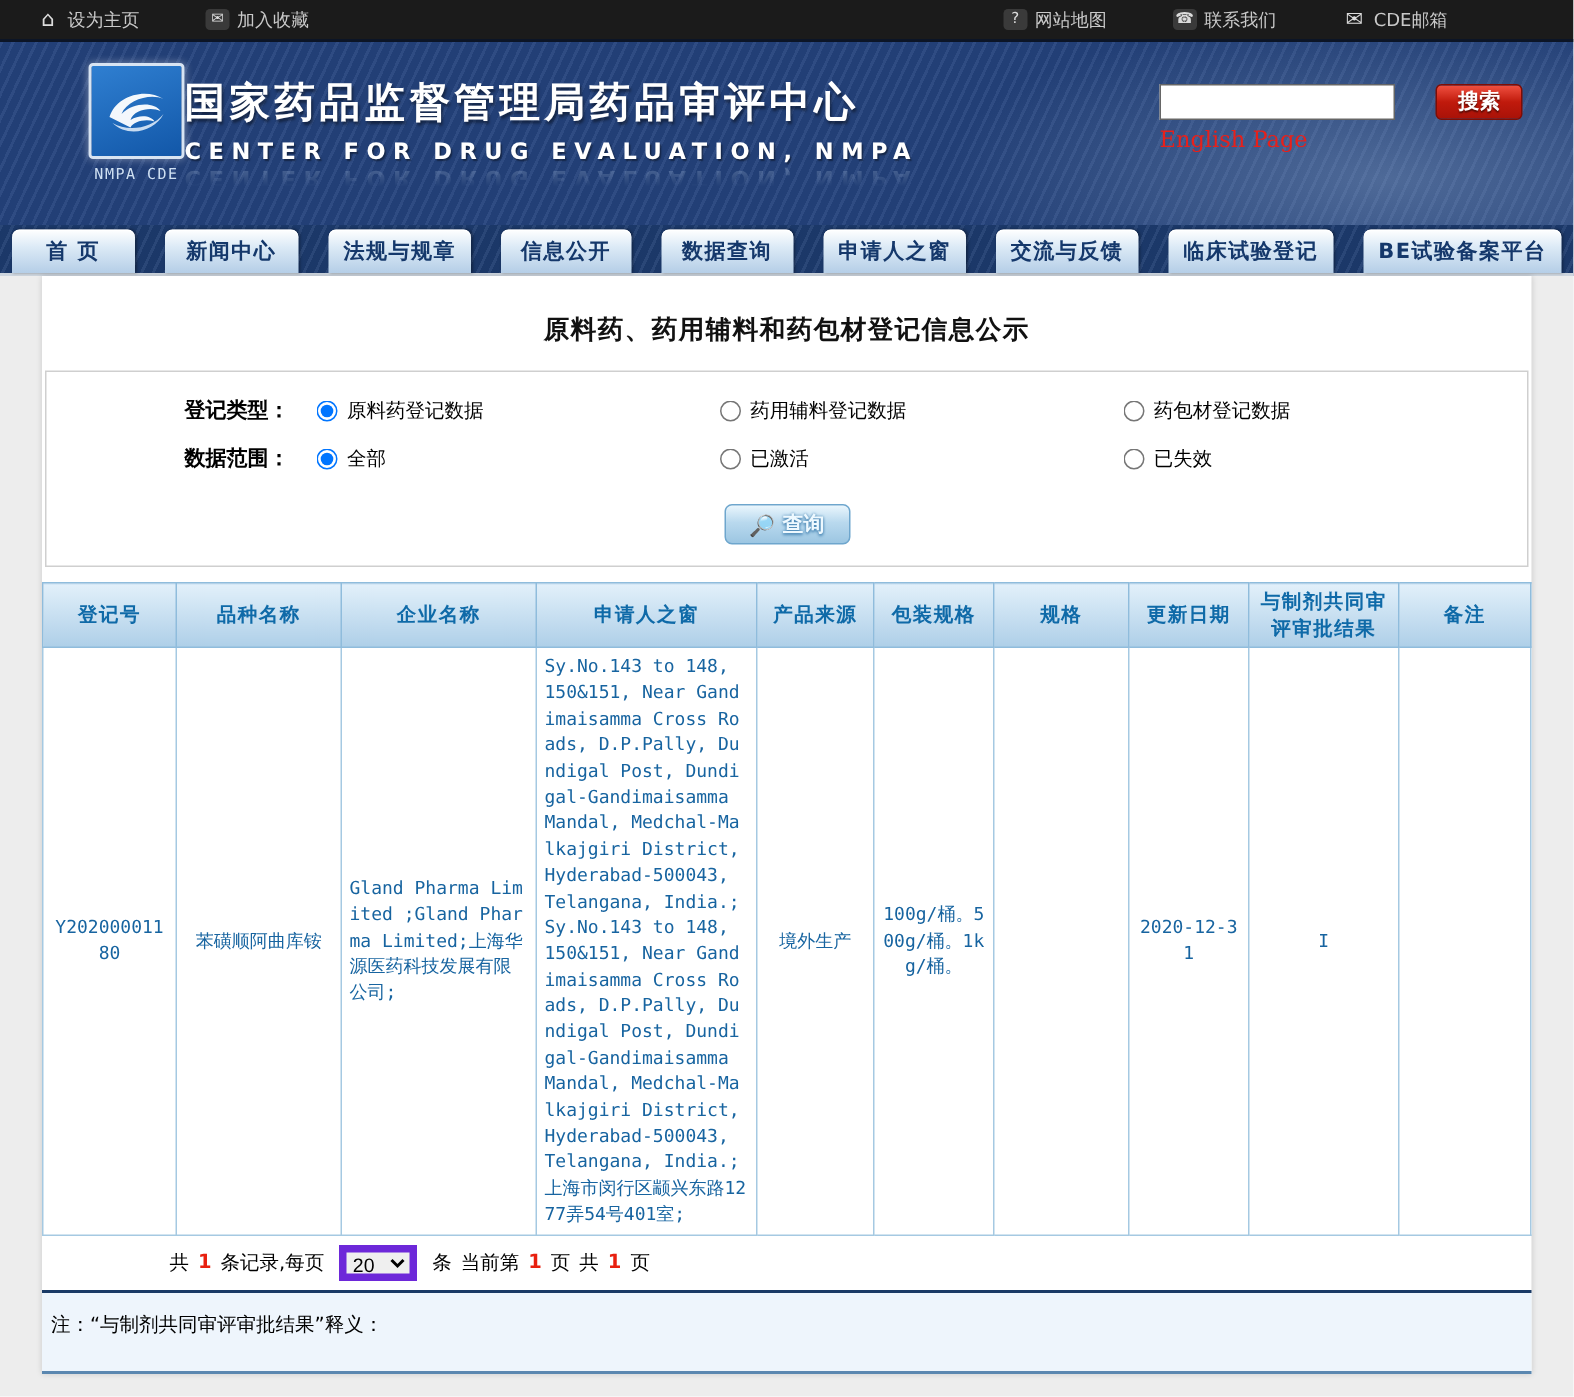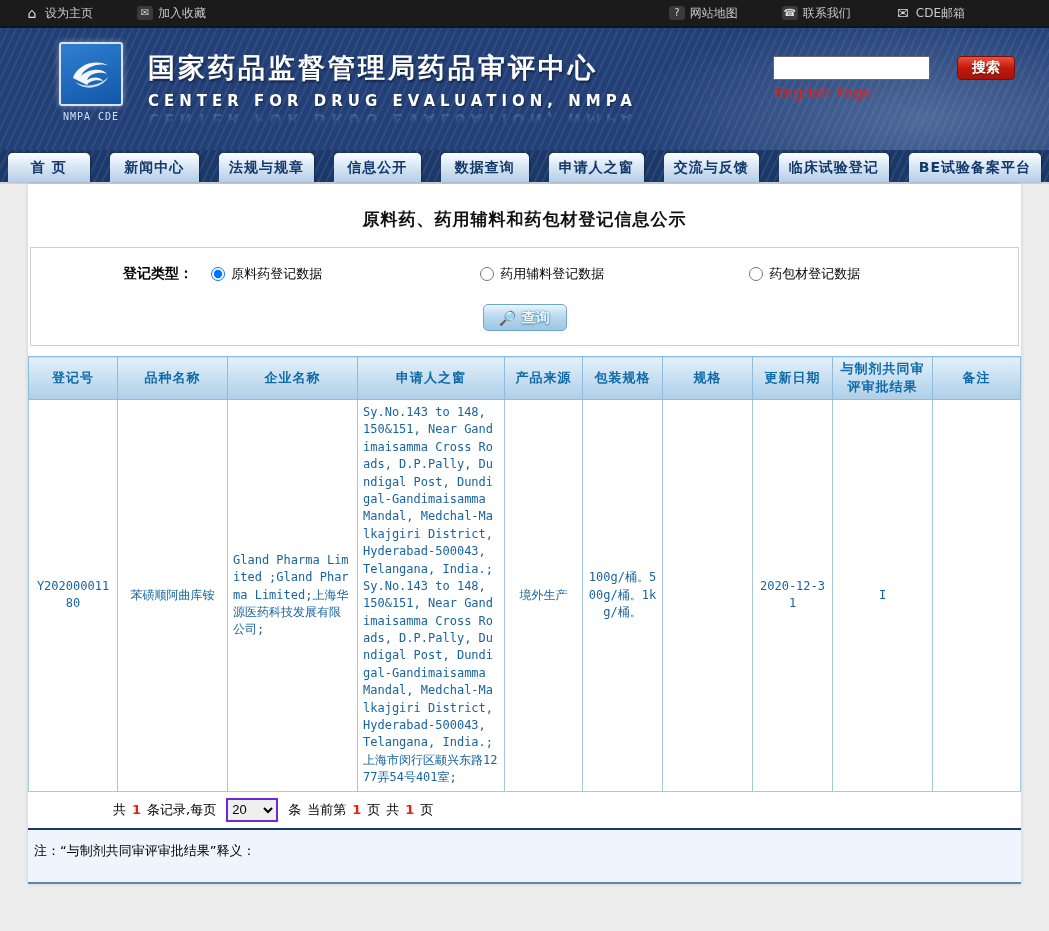--- a/index.html
+++ b/index.html
@@ -35,21 +35,21 @@
   }
   .logo-wrap { position: absolute; left: 55px; top: 14px; width: 72px; text-align: center; }
   .logo-box {
     width: 64px; height: 64px; margin: 0 auto;
     background: linear-gradient(160deg, #2f7fd1, #1257a8);
     border: 2px solid #d8e4f2; border-radius: 3px;
     display: flex; align-items: center; justify-content: center;
     box-shadow: 0 0 6px rgba(255,255,255,.4);
   }
   .logo-text { color: #cfe0f2; font-size: 10px; letter-spacing: 1px; margin-top: 5px; font-family: "DejaVu Sans Mono", monospace; }
-  .head-titles { position: absolute; left: 148px; top: 22px; color: #fff; }
+  .head-titles { position: absolute; left: 123px; top: 22px; color: #fff; }
   .head-cn { font-size: 27px; font-weight: bold; letter-spacing: 3px; text-shadow: 1px 2px 2px rgba(0,0,0,.45); }
   .head-en { font-size: 15px; font-weight: bold; letter-spacing: 5px; margin-top: 6px; text-shadow: 1px 1px 1px rgba(0,0,0,.4); }
   .head-en-reflect {
     font-size: 15px; font-weight: bold; letter-spacing: 5px;
     transform: scaleY(-1); opacity: .30; color: #bcd0e8;
     -webkit-mask-image: linear-gradient(to top, rgba(0,0,0,1), transparent 80%);
     mask-image: linear-gradient(to top, rgba(0,0,0,1), transparent 80%);
   }
   .head-search { position: absolute; right: 26px; top: 28px; width: 250px; }
   .search-input {
@@ -112,21 +112,21 @@
     word-break: break-all; line-height: 1.45;
   }
   td.c { text-align: center; }
   
   .pagination {
     display: flex; align-items: center; gap: 6px;
     font-size: 13px; color: #000; padding: 6px 0 6px 85px;
     border-bottom: 2px solid #1a3a66;
   }
   .rednum { color: #e8200f; font-weight: bold; }
-  .page-size { width: 52px; height: 24px; font-size: 13px; margin: 0 4px; border: 2px solid #6d28d9; }
+  .page-size { width: 52px; height: 24px; font-size: 13px; margin: 0 4px; border: 5px solid #6d28d9; }
   
   .note { background: #eef5fc; padding: 8px 0 12px 4px; border-bottom: 2px solid #5a87b0; font-size: 13px; color: #000; }
   .note-title { padding: 4px 0 6px 2px; }
   .note-head { display: flex; font-weight: bold; padding: 2px 0; }
 </style>
 </head>
 <body>
 
 <div class="topbar">
   <div class="left">
@@ -201,20 +201,35 @@
           <input type="radio" name="regtype" checked="checked" style="">
           <span>原料药登记数据</span>
         </label>
         <label class="opt">
           <input type="radio" name="regtype" style="">
           <span>药用辅料登记数据</span>
         </label>
         <label class="opt">
           <input type="radio" name="regtype" style="">
           <span>药包材登记数据</span>
+        </label>
+      </div>
+      <div class="form-row">
+        <span class="form-label">数据范围：</span>
+        <label class="opt">
+          <input type="radio" name="datarange" checked="checked" style="">
+          <span>全部</span>
+        </label>
+        <label class="opt">
+          <input type="radio" name="datarange" style="">
+          <span>已激活</span>
+        </label>
+        <label class="opt">
+          <input type="radio" name="datarange" style="">
+          <span>已失效</span>
         </label>
       </div>
       <div class="btn-row">
         <button class="query-btn">
           <span class="mag">🔎</span>
           <span>查询</span>
         </button>
       </div>
     </div>
 

